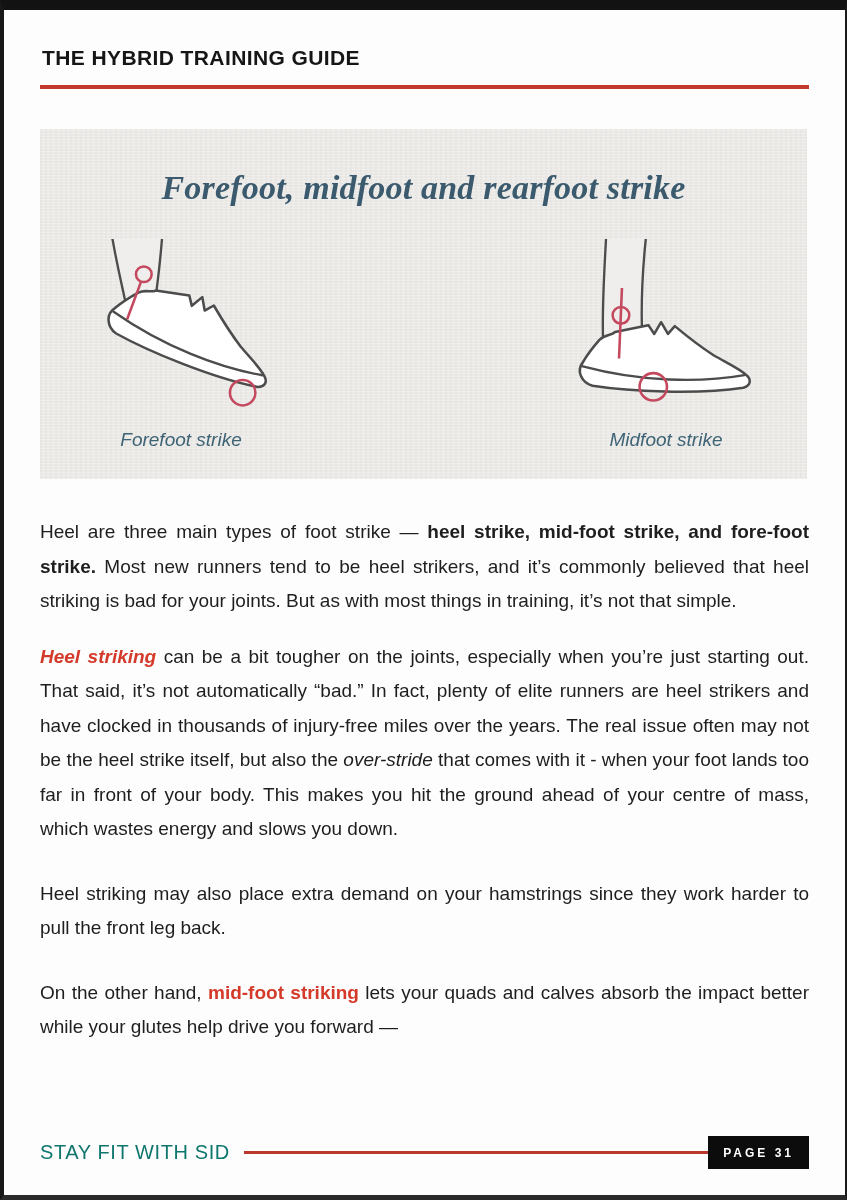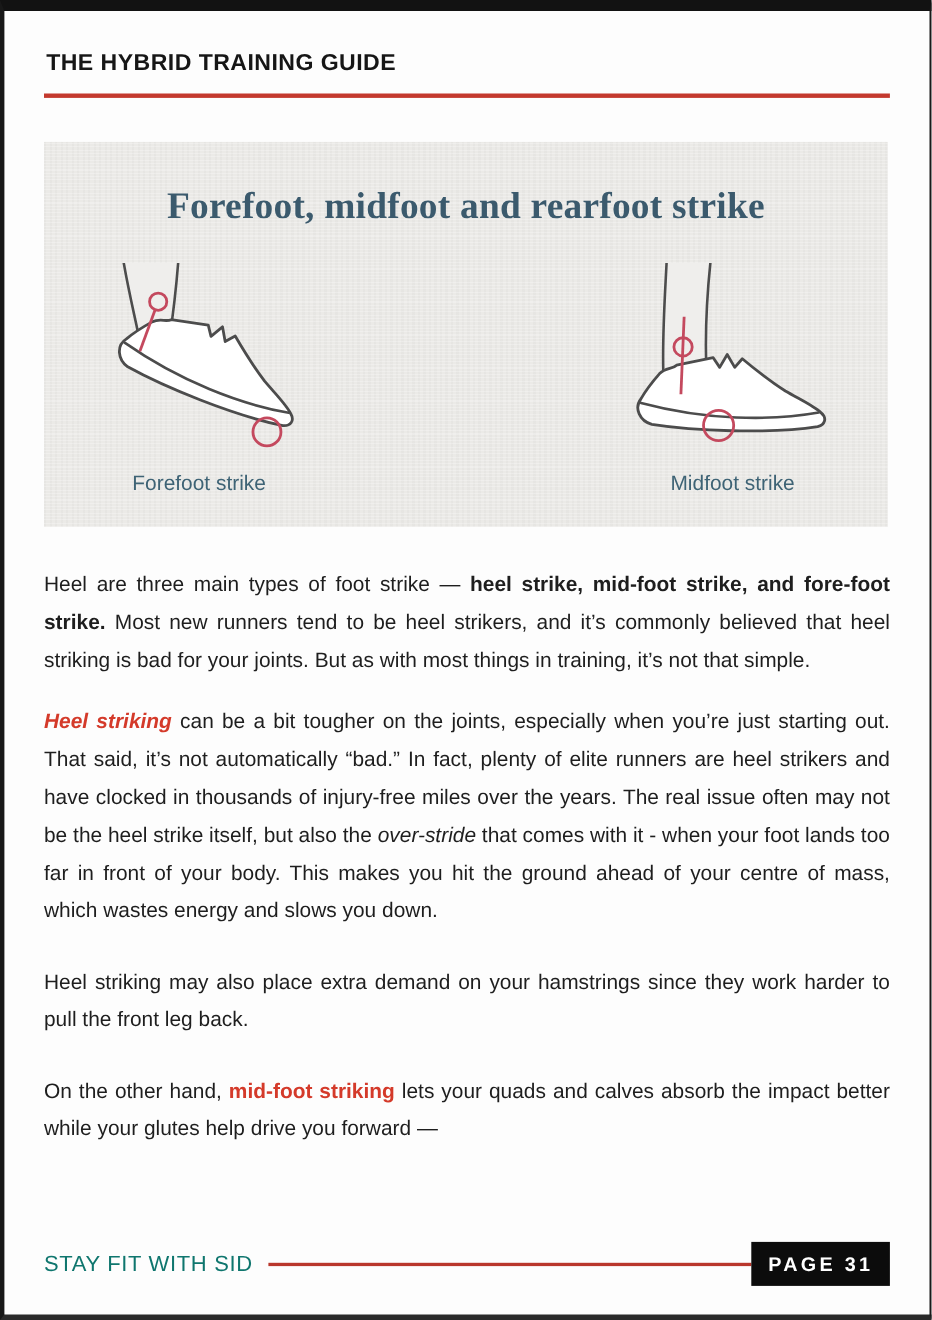--- a/index.html
+++ b/index.html
@@ -29,20 +29,21 @@
     letter-spacing:.4px;margin:6px 0 15px 2px;
   }
   .rule{height:4px;background:var(--red);border:none;margin:0 0 40px 0;}
   .panel{
     background:#ebeae7;
     background-image:
       repeating-linear-gradient(0deg, rgba(255,255,255,.25) 0 1px, transparent 1px 3px),
       repeating-linear-gradient(90deg, rgba(0,0,0,.02) 0 2px, transparent 2px 5px);
     padding:40px 14px 28px;
     margin:0 2px 36px 0;
+    font-style:italic;
   }
   .panel-title{
     text-align:center;
     font-family:"Liberation Serif", serif;
     font-weight:700;font-size:34px;color:var(--title-blue);
     margin:0 0 32px;letter-spacing:.2px;
   }
   .figures{display:flex;justify-content:space-between;align-items:flex-end;padding:0 6px;}
   .fig{width:242px;text-align:center;}
   .fig svg{display:block;margin:0 auto;}
@@ -52,21 +53,21 @@
     color:#1e1e1e;margin:0 0 21px;
   }
   .body-text p.gap{margin-bottom:30px;}
   .red-bi{color:var(--text-red);font-weight:700;font-style:italic;}
   .red-b{color:var(--text-red);font-weight:700;}
   .it{font-style:italic;}
   .footer{margin-top:auto;display:flex;align-items:center;}
   .brand{font-size:20px;letter-spacing:.6px;color:#0f766e;white-space:nowrap;}
   .footer-line{flex:1;height:3px;background:#b9372c;margin-left:14px;}
   .badge{
-    background:#0c0c0c;color:#ffffff;font-size:18px;font-weight:700;
+    background:#0c0c0c;color:#ffffff;font-size:12px;font-weight:700;
     letter-spacing:3px;padding:10px 15px 9px;white-space:nowrap;text-align:right;
   }
   .leg-fill{fill:#efeeec;}
   .outline{fill:#ffffff;stroke:var(--ink);stroke-width:2.6;stroke-linejoin:round;}
   .line{fill:none;stroke:var(--ink);stroke-width:2.4;stroke-linecap:round;}
   .mark{fill:none;stroke:var(--marker);stroke-width:2.6;}
 </style>
 </head>
 <body>
 

